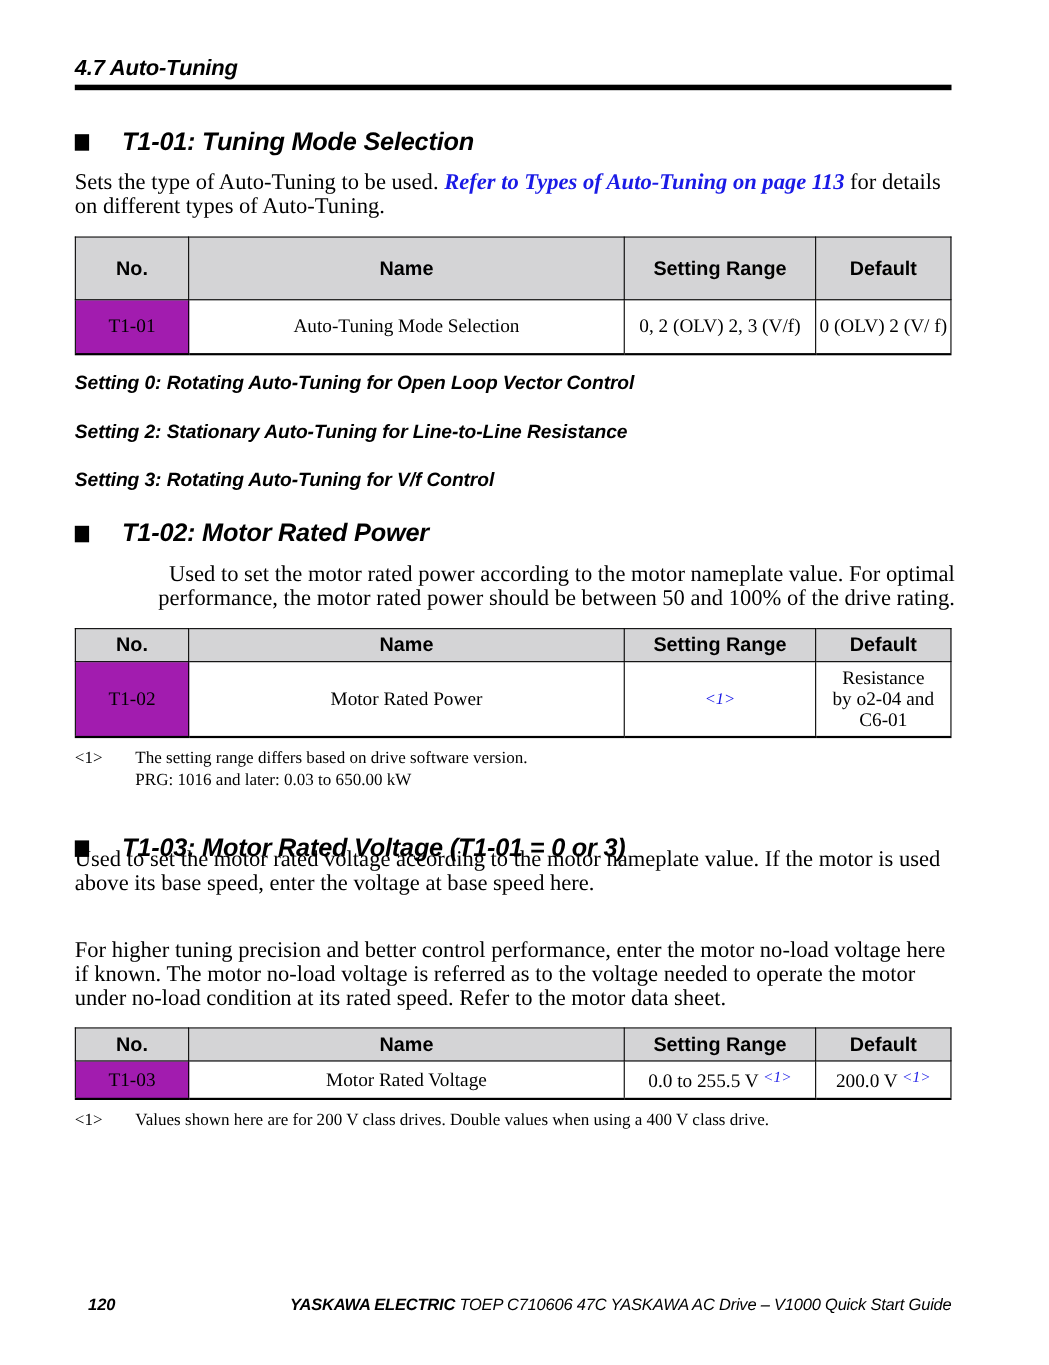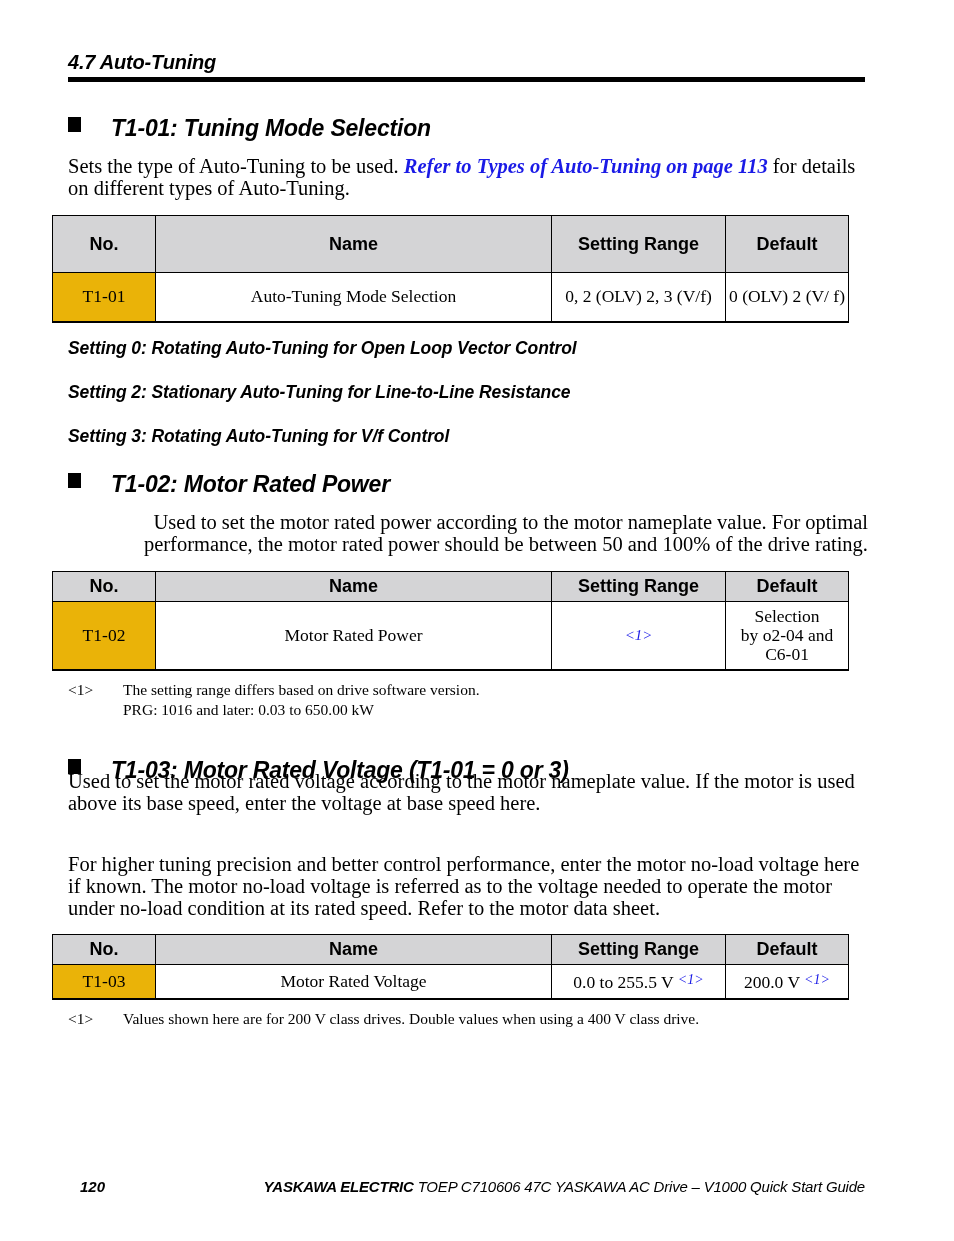--- a/index.html
+++ b/index.html
@@ -4,33 +4,33 @@
   <style>
     html, body { margin: 0; padding: 0; background: #ffffff; }
     body { width: 954px; height: 1241px; position: relative; overflow: hidden; color: #000; }
     .sans { font-family: "Liberation Sans", sans-serif; font-style: italic; }
     .serif { font-family: "Liberation Serif", serif; }
     .abs { position: absolute; }
 
     .chapter { left: 68px; top: 51px; font-size: 20px; font-weight: bold; letter-spacing: -0.2px; }
     .rule { left: 68px; top: 77px; width: 797px; height: 5px; background: #000; }
 
-    .sec-head { left: 68px; font-size: 23px; font-weight: bold; display: flex; align-items: flex-start; white-space: nowrap; letter-spacing: -0.2px; }
+    .sec-head { left: 68px; font-size: 23px; font-weight: bold; display: flex; align-items: center; white-space: nowrap; letter-spacing: -0.2px; }
     .sec-head .sq { width: 13px; height: 15px; background: #000; margin-right: 30px; margin-top: 2px; }
 
     .para { left: 68px; width: 800px; font-size: 20.5px; line-height: 22px; }
     .link { color: #1a1ae6; font-style: italic; font-weight: bold; }
 
     .sub { left: 68px; font-size: 17.5px; font-weight: bold; white-space: nowrap; letter-spacing: -0.1px; }
 
-    table.ptab { position: absolute; left: 52px; width: 673px; border-collapse: collapse; table-layout: fixed; }
+    table.ptab { position: absolute; left: 68px; width: 673px; border-collapse: collapse; table-layout: fixed; }
     table.ptab th, table.ptab td { border: 1.5px solid #000; text-align: center; vertical-align: middle; padding: 0 2px; }
     table.ptab th { background: #d4d4d6; font-family: "Liberation Sans", sans-serif; font-weight: bold; font-size: 18px; }
     table.ptab td { font-family: "Liberation Serif", serif; font-size: 17.5px; line-height: 19px; }
-    table.ptab td.no { background: #eab308; }
+    table.ptab td.no { background: #a21caf; }
     table.ptab tr:last-child td { border-bottom-width: 2.5px; }
     .ref { color: #1a1ae6; font-style: italic; font-size: 15px; }
     .ref.sup { vertical-align: 4px; font-size: 14px; }
 
     .note { left: 68px; font-size: 15.5px; line-height: 20px; }
     .note .mark { display: inline-block; width: 55px; }
     .note .line { white-space: nowrap; }
     .note .indent { padding-left: 55px; }
 
     .footer { top: 1178px; font-size: 15px; }
@@ -94,21 +94,21 @@
     <th>No.</th>
     <th>Name</th>
     <th>Setting Range</th>
     <th>Default</th>
   </tr>
   <tr style="height:68px;">
     <td class="no">T1-02</td>
     <td>Motor Rated Power</td>
     <td><span class="ref">&lt;1&gt;</span></td>
     <td>
-      <div>Selection</div>
+      <div>Resistance</div>
       <div>by o2-04 and</div>
       <div>C6-01</div>
     </td>
   </tr>
 </tbody>
   </table>
 
 <div class="abs serif note" style="top:680px;">
   <div class="line"><span class="mark">&lt;1&gt;</span><span>The setting range differs based on drive software version.</span></div>
   <div class="line indent">PRG: 1016 and later: 0.03 to 650.00 kW</div>

